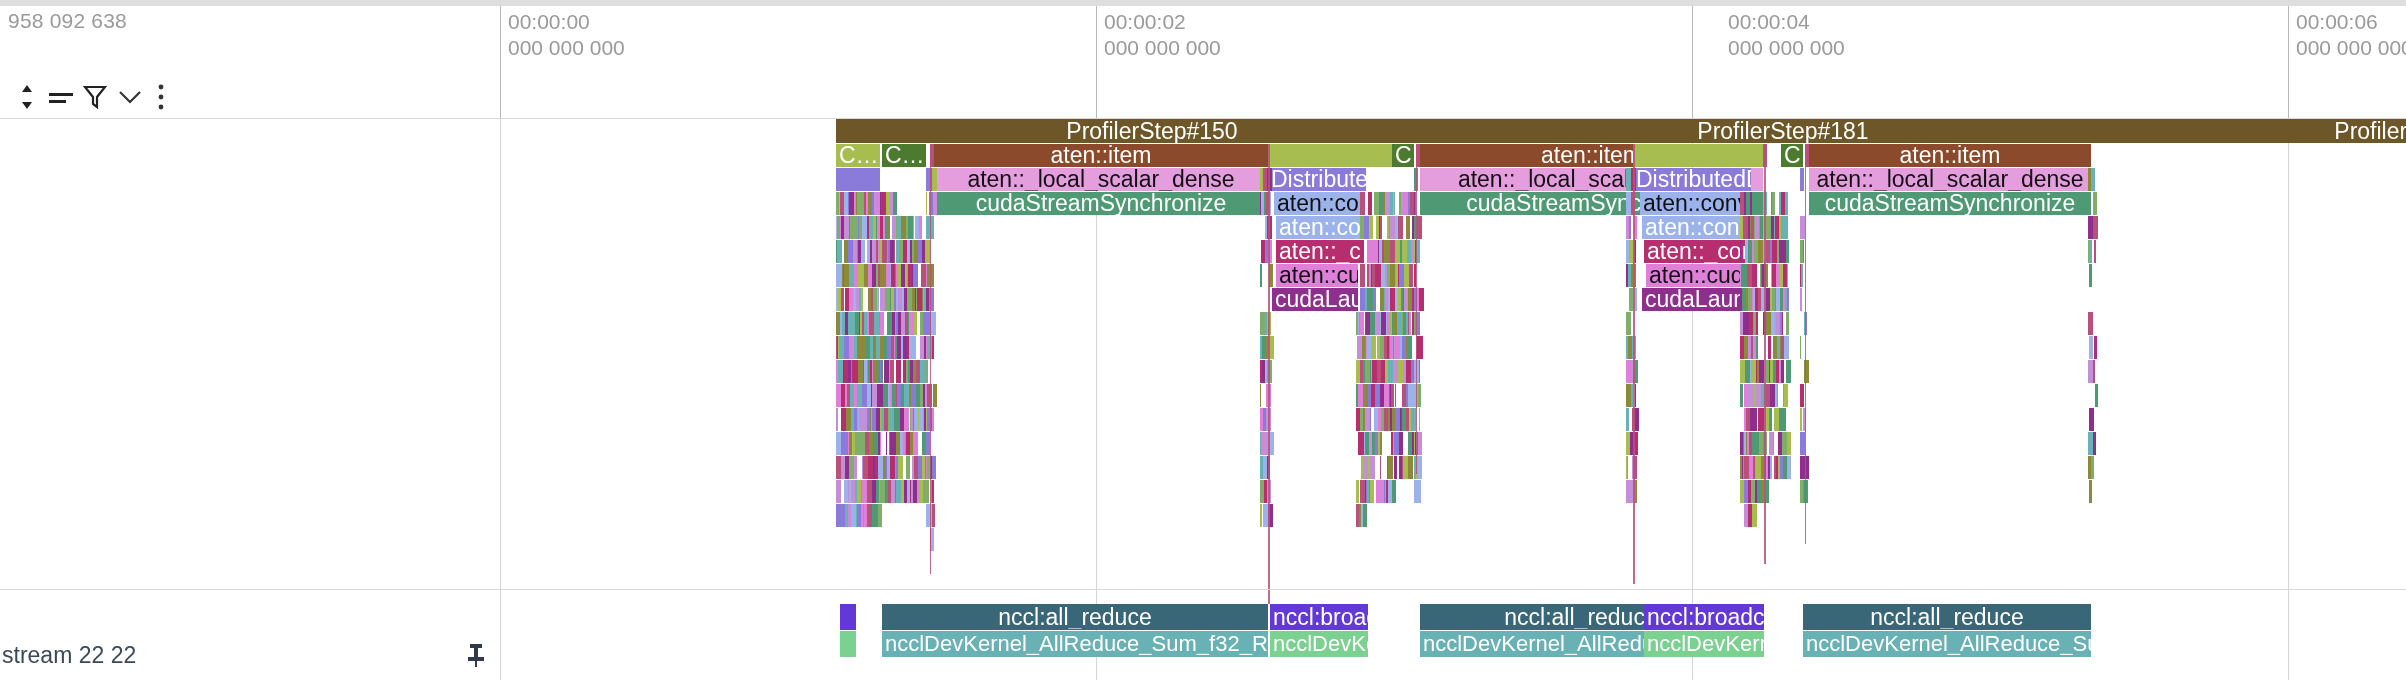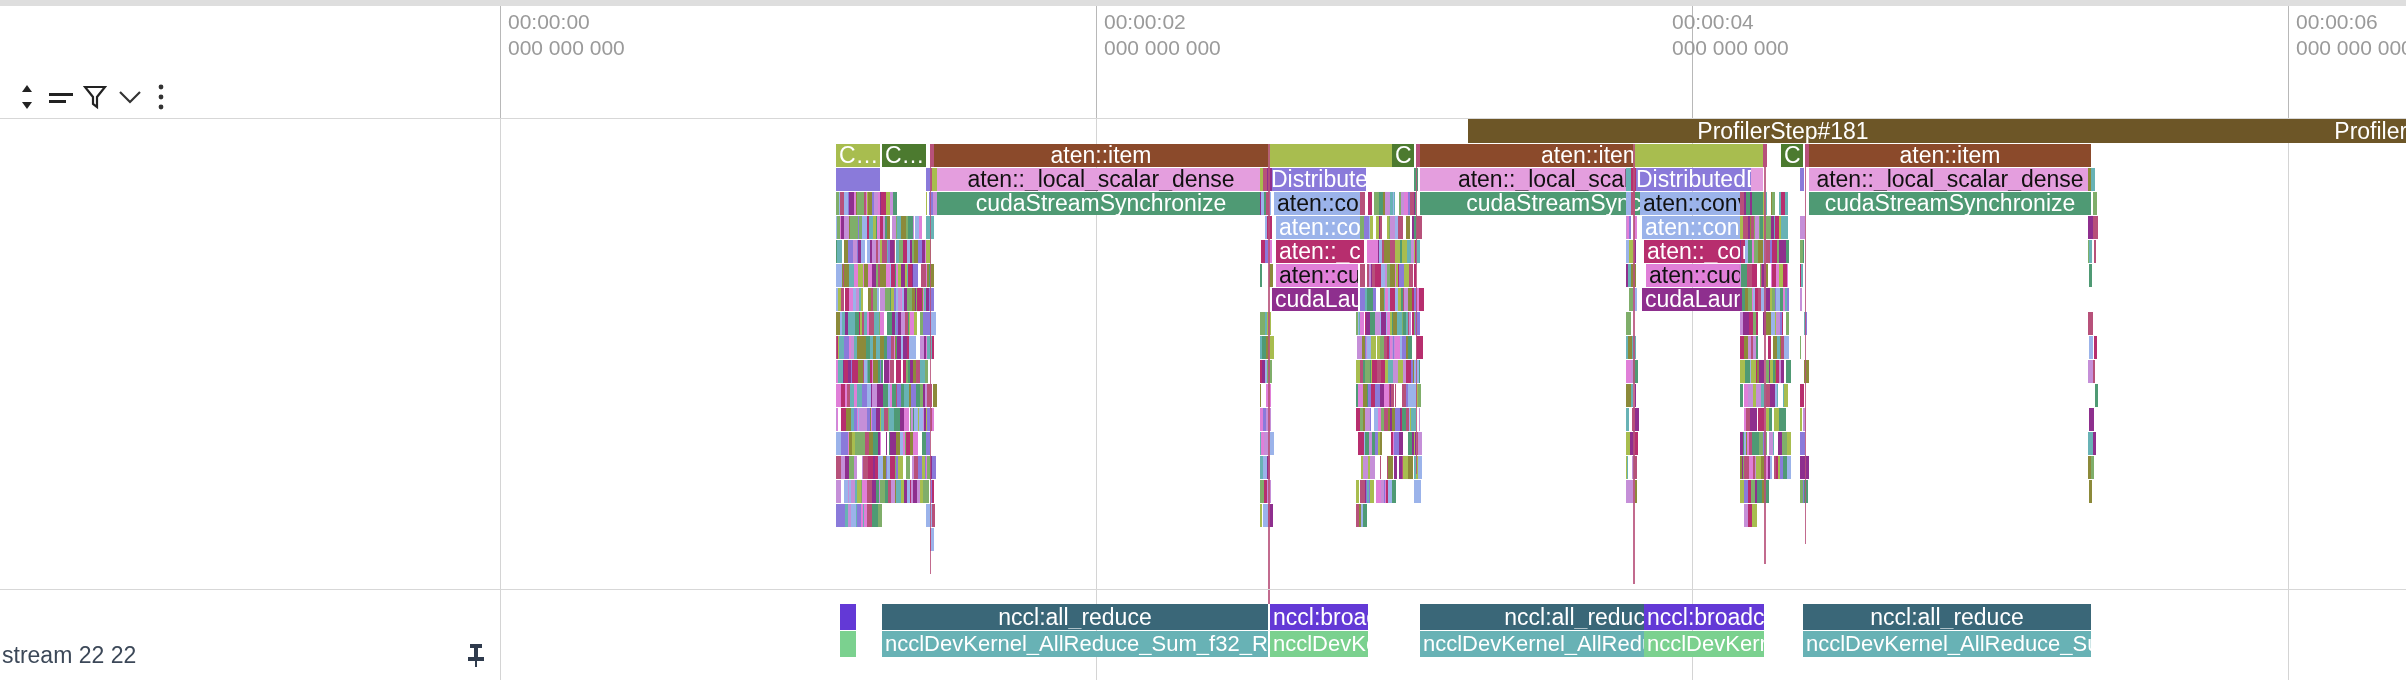--- a/index.html
+++ b/index.html
@@ -54,20 +54,21 @@
 </head>
 <body>
 
 <div id="app">
 
   <div class="topstrip"></div>
 
   <div class="leftpanel">
 
     <div class="clockbox">
+      <div class="l2">958 092 638</div>
     </div>
 
     <div class="wsbar">
       <div class="wsicon">
         <svg width="16" height="30" viewBox="0 0 16 30">
             <path d="M8 3 L3 10 L13 10 Z" fill="#222"></path>
             <path d="M8 27 L3 20 L13 20 Z" fill="#222"></path>
           </svg>
       </div>
       <div class="wsicon">
@@ -119,38 +120,41 @@
         <div class="ticklabel" style="left: 0px;">
           <div>00:00:00</div>
           <div>000 000 000</div>
         </div>
         <div class="tick" style="left: 596px;"></div>
         <div class="ticklabel" style="left: 596px;">
           <div>00:00:02</div>
           <div>000 000 000</div>
         </div>
         <div class="tick" style="left: 1192px;"></div>
-        <div class="ticklabel" style="left: 1156px; padding-left: 16px;">
+        <div class="ticklabel" style="left: 1212px; padding-left: 16px;">
           <div>00:00:04</div>
           <div>000 000 000</div>
         </div>
         <div class="tick" style="left: 1788px;"></div>
         <div class="ticklabel" style="left: 1788px;">
           <div>00:00:06</div>
           <div>000 000 000</div>
         </div>
       </div>
     <div class="rulerbase"></div>
     <div id="grid">
         <div class="vgrid" style="left: 0px; top: 113px; height: 561px;"></div>
         <div class="vgrid" style="left: 596px; top: 113px; height: 561px;"></div>
         <div class="vgrid" style="left: 1192px; top: 113px; height: 561px;"></div>
         <div class="vgrid" style="left: 1788px; top: 113px; height: 561px;"></div>
       </div>
     <div class="lane" id="thread-lane" style="top:113px;height:470px">
+        <div class="blk" style="left: 336px; top: 0px; width: 632px; height: 24px; background: rgb(109, 86, 39); color: rgb(255, 255, 255); font-size: 23px;">
+          <span>ProfilerStep#150</span>
+        </div>
         <div class="blk" style="left: 968px; top: 0px; width: 630px; height: 24px; background: rgb(109, 86, 39); color: rgb(255, 255, 255); font-size: 23px;">
           <span>ProfilerStep#181</span>
         </div>
         <div class="blk" style="left: 1598px; top: 0px; width: 644px; height: 24px; background: rgb(109, 86, 39); color: rgb(255, 255, 255); font-size: 23px;">
           <span>ProfilerStep#152</span>
         </div>
         <div class="blk" style="left: 336px; top: 25px; width: 44px; height: 23px; background: rgb(168, 189, 79); color: rgb(255, 255, 255); font-size: 23px;">
           <span>C…</span>
         </div>
         <div class="blk" style="left: 382px; top: 25px; width: 44px; height: 23px; background: rgb(76, 122, 47); color: rgb(255, 255, 255); font-size: 23px;">

